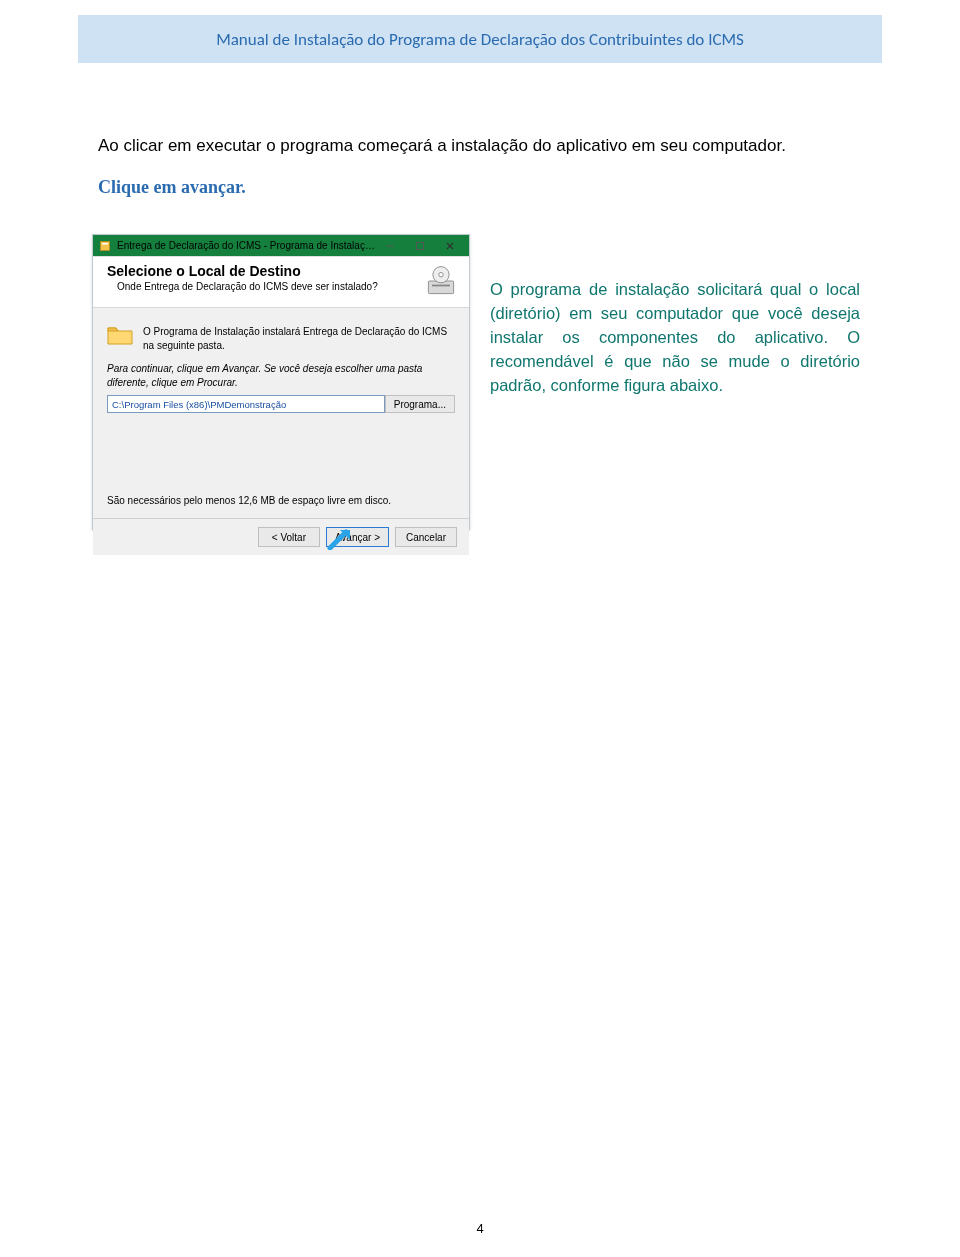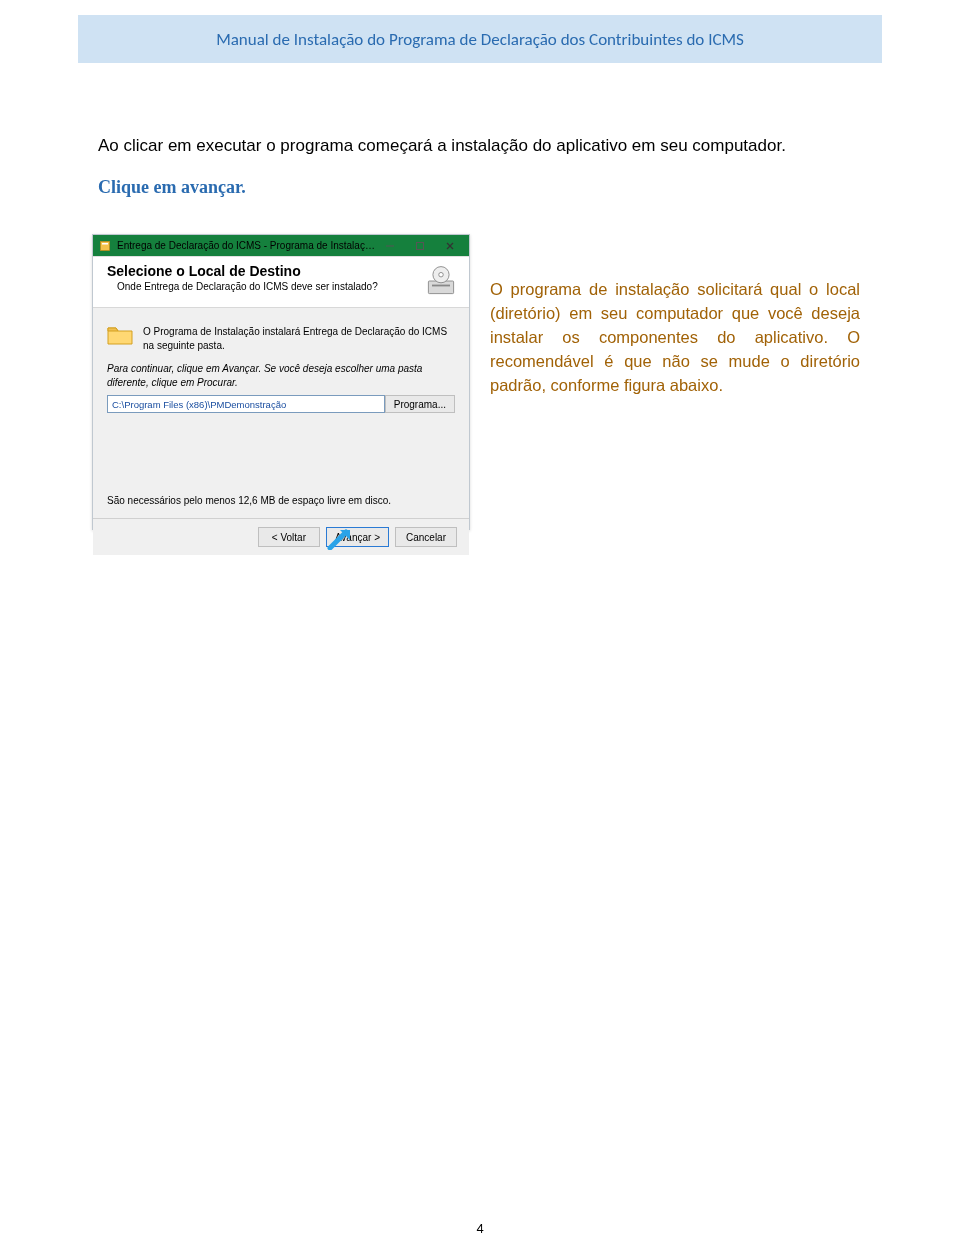--- a/index.html
+++ b/index.html
@@ -32,21 +32,21 @@
     line-height:1.4;
   }
   .line1{top:134px;width:770px;}
   .line2{top:175px;color:#2a6bb0;font-weight:bold;font-size:18px;font-family:Liberation Serif, serif;}
   .side-para{
     position:absolute;
     left:490px;top:278px;
     width:370px;
     font-size:16.5px;
     font-family:Arial,sans-serif;
-    color:#a16207;
+    color:#0f766e;
     text-align:justify;
     line-height:1.45;
   }
   .page-num{
     position:absolute;
     left:50%;bottom:20px;
     transform:translateX(-50%);
     font-size:14px;
     font-family:Calibri,Arial,sans-serif;
   }

